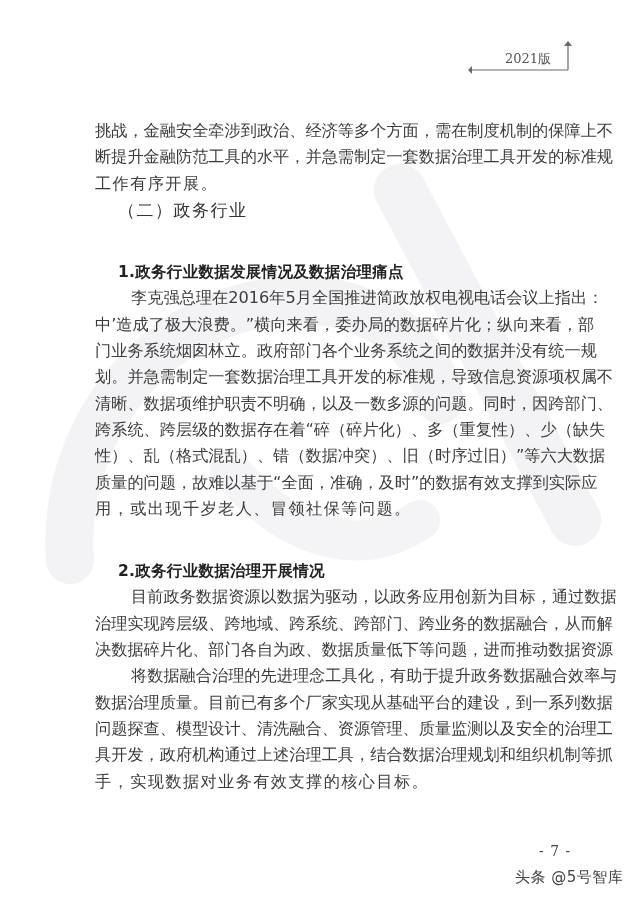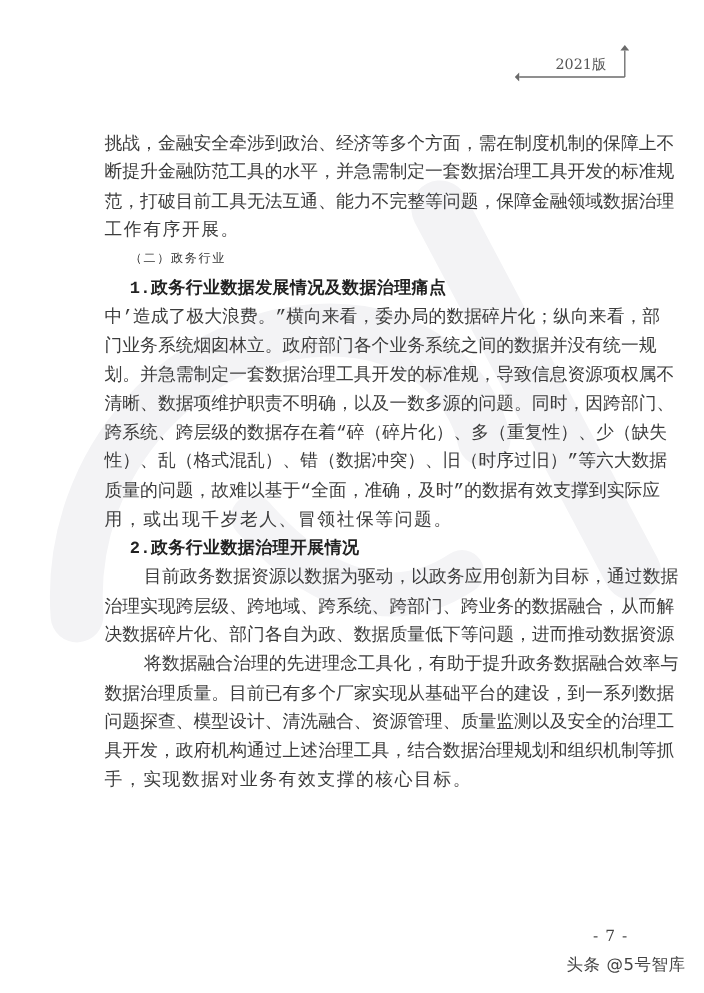--- a/index.html
+++ b/index.html
@@ -3,27 +3,27 @@
 <meta charset="utf-8">
 <style>
   html, body { margin:0; padding:0; }
   body { width:640px; height:903px; background:#ffffff; position:relative; overflow:hidden;
          font-family: "DejaVu Sans", "Liberation Sans", sans-serif; color:#3a3a3a; }
   .page { position:absolute; left:0; top:0; width:640px; height:903px;border-radius:15px; }
   .watermark { position:absolute; left:0; top:0; width:640px; height:903px; pointer-events:none; }
   .header-mark { position:absolute; left:468px; top:40px; width:108px; height:34px; }
   .edition { position:absolute; left:505px; top:50px; font-family:"DejaVu Serif","Liberation Serif",serif;
              font-size:13px; color:#555; letter-spacing:0px; }
-  .body { position:absolute; left:95px; top:118px; width:472px;font-family:Liberation Mono, monospace; }
+  .body { position:absolute; left:95px; top:118px; width:472px; }
   .line { font-size:16.2px; line-height:26.3px; height:26.3px; white-space:nowrap;
           letter-spacing:1.4px; color:#3c3c3c; overflow:visible; }
   .justify { text-align:justify; text-align-last:justify; letter-spacing:0; }
   .indent { padding-left:36px; }
-  .h2 { padding-left:23px; font-size:11px; letter-spacing:1.5px; color:#333; }
-  .h3 { padding-left:23px; font-weight:bold; font-size:15.5px; letter-spacing:0.3px; color:#222; }
+  .h2 { padding-left:23px; font-size:17px; letter-spacing:1.5px; color:#333; }
+  .h3 { padding-left:23px; font-weight:bold; font-size:15.5px; letter-spacing:0.3px; color:#222;margin-top:36px; }
   .page-number { position:absolute; left:539px; top:843px; font-family:"DejaVu Serif","Liberation Serif",serif;
                  font-size:14px; color:#444; letter-spacing:1px; }
   .source-mark { position:absolute; left:515px; top:868px; font-size:15px; color:#444; letter-spacing:0.5px; }
 </style>
 </head>
 <body>
 
 <div class="page">
 
   <svg class="watermark" viewBox="0 0 640 903">
@@ -36,26 +36,26 @@
     <line x1="100" y1="6" x2="100" y2="30" stroke="#6a6a6a" stroke-width="1.2"></line>
     <line x1="4" y1="30" x2="100" y2="30" stroke="#6a6a6a" stroke-width="1.2"></line>
     <polygon points="96,6 104,6 100,1" fill="#6a6a6a"></polygon>
     <polygon points="4,26 4,34 0,30" fill="#6a6a6a"></polygon>
   </svg>
   <div class="edition">2021版</div>
 
   <div class="body">
     <div class="line justify">挑战，金融安全牵涉到政治、经济等多个方面，需在制度机制的保障上不</div>
     <div class="line justify">断提升金融防范工具的水平，并急需制定一套数据治理工具开发的标准规</div>
-    <div class="line justify">范，打破目前工具无法互通、能力不完整等问题，保障金融领域数据治理</div>
     <div class="line">工作有序开展。</div>
 
     <div class="line h2">（二）政务行业</div>
     <div class="line h3">1.政务行业数据发展情况及数据治理痛点</div>
 
+    <div class="line justify indent">李克强总理在2016年5月全国推进简政放权电视电话会议上指出：</div>
     <div class="line justify">中’造成了极大浪费。”横向来看，委办局的数据碎片化；纵向来看，部</div>
     <div class="line justify">门业务系统烟囱林立。政府部门各个业务系统之间的数据并没有统一规</div>
     <div class="line justify">划。并急需制定一套数据治理工具开发的标准规，导致信息资源项权属不</div>
     <div class="line justify">清晰、数据项维护职责不明确，以及一数多源的问题。同时，因跨部门、</div>
     <div class="line justify">跨系统、跨层级的数据存在着“碎（碎片化）、多（重复性）、少（缺失</div>
     <div class="line justify">性）、乱（格式混乱）、错（数据冲突）、旧（时序过旧）”等六大数据</div>
     <div class="line justify">质量的问题，故难以基于“全面，准确，及时”的数据有效支撑到实际应</div>
     <div class="line">用，或出现千岁老人、冒领社保等问题。</div>
 
     <div class="line h3">2.政务行业数据治理开展情况</div>

